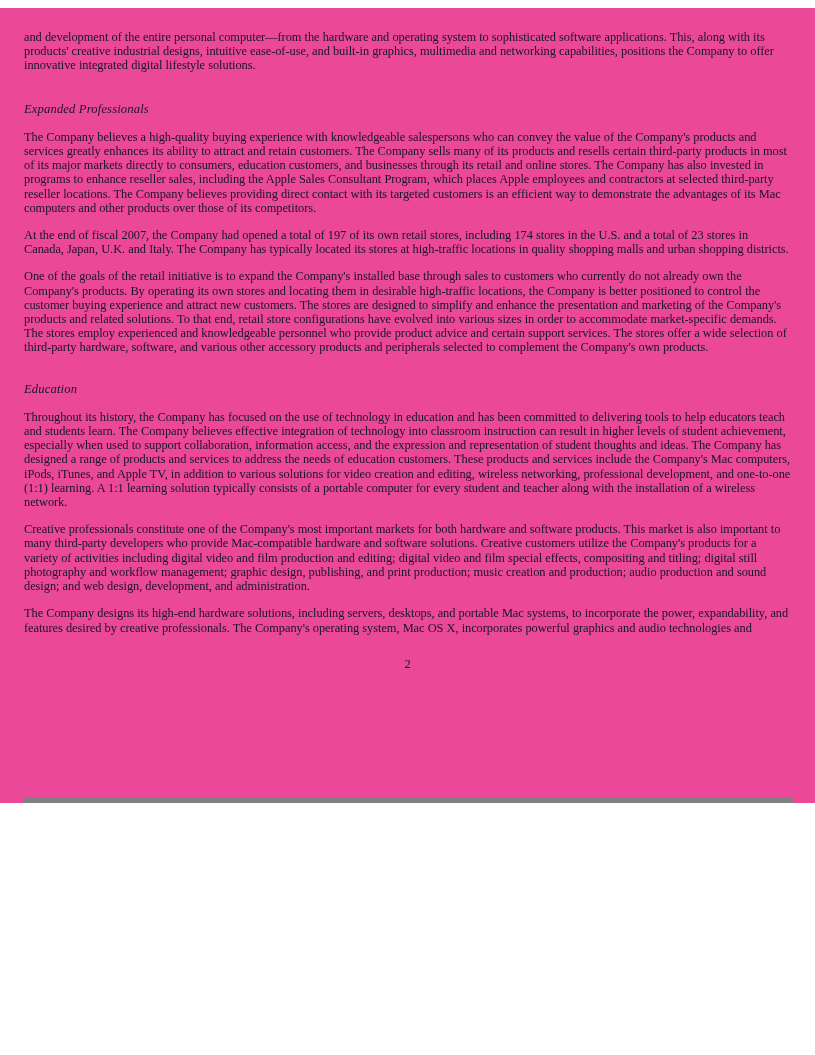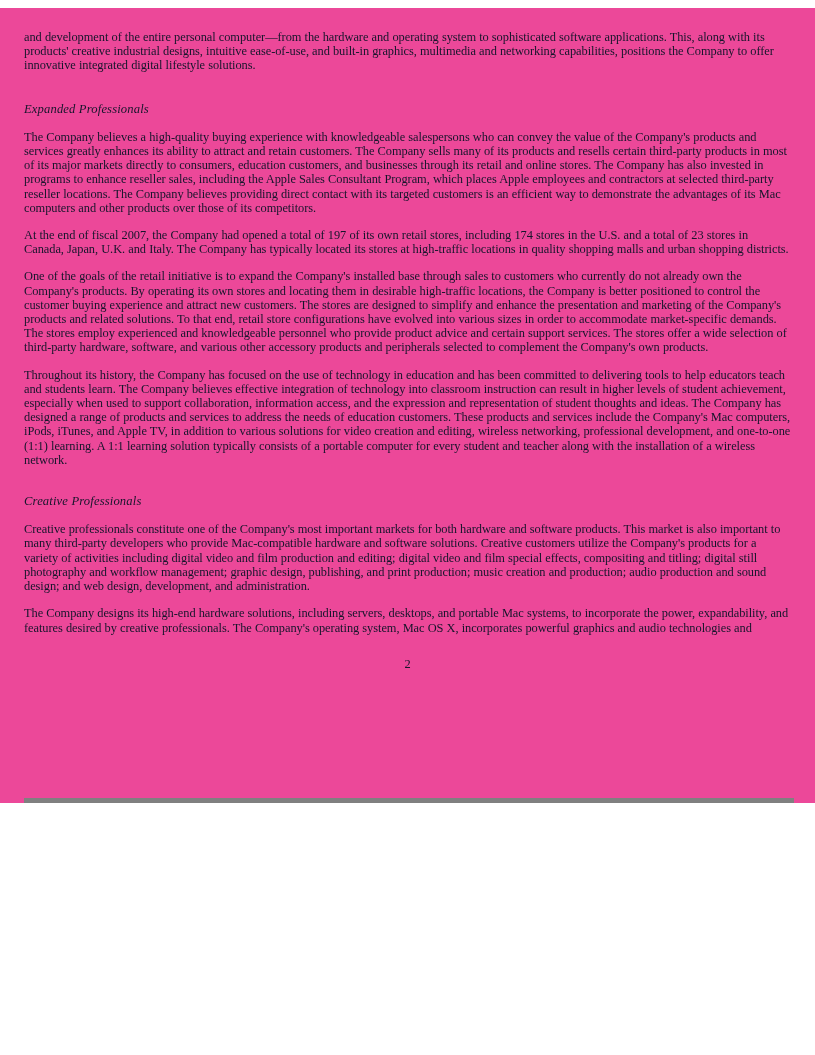--- a/index.html
+++ b/index.html
@@ -77,22 +77,22 @@
 <body style="color: rgb(21, 21, 43);">
 
 <div class="page">
   <div class="content">
     <div id="blocks">
         <div class="para">and development of the entire personal computer—from the hardware and operating system to sophisticated software applications. This, along with its products' creative industrial designs, intuitive ease-of-use, and built-in graphics, multimedia and networking capabilities, positions the Company to offer innovative integrated digital lifestyle solutions.</div>
         <div class="heading first">Expanded Professionals</div>
         <div class="para">The Company believes a high-quality buying experience with knowledgeable salespersons who can convey the value of the Company's products and services greatly enhances its ability to attract and retain customers. The Company sells many of its products and resells certain third-party products in most of its major markets directly to consumers, education customers, and businesses through its retail and online stores. The Company has also invested in programs to enhance reseller sales, including the Apple Sales Consultant Program, which places Apple employees and contractors at selected third-party reseller locations. The Company believes providing direct contact with its targeted customers is an efficient way to demonstrate the advantages of its Mac computers and other products over those of its competitors.</div>
         <div class="para">At the end of fiscal 2007, the Company had opened a total of 197 of its own retail stores, including 174 stores in the U.S. and a total of 23 stores in Canada, Japan, U.K. and Italy. The Company has typically located its stores at high-traffic locations in quality shopping malls and urban shopping districts.</div>
         <div class="para">One of the goals of the retail initiative is to expand the Company's installed base through sales to customers who currently do not already own the Company's products. By operating its own stores and locating them in desirable high-traffic locations, the Company is better positioned to control the customer buying experience and attract new customers. The stores are designed to simplify and enhance the presentation and marketing of the Company's products and related solutions. To that end, retail store configurations have evolved into various sizes in order to accommodate market-specific demands. The stores employ experienced and knowledgeable personnel who provide product advice and certain support services. The stores offer a wide selection of third-party hardware, software, and various other accessory products and peripherals selected to complement the Company's own products.</div>
+        <div class="heading">Education</div>
         <div class="para">Throughout its history, the Company has focused on the use of technology in education and has been committed to delivering tools to help educators teach and students learn. The Company believes effective integration of technology into classroom instruction can result in higher levels of student achievement, especially when used to support collaboration, information access, and the expression and representation of student thoughts and ideas. The Company has designed a range of products and services to address the needs of education customers. These products and services include the Company's Mac computers, iPods, iTunes, and Apple TV, in addition to various solutions for video creation and editing, wireless networking, professional development, and one-to-one (1:1) learning. A 1:1 learning solution typically consists of a portable computer for every student and teacher along with the installation of a wireless network.</div>
-        <div class="heading">Creative Professionals</div>
         <div class="para">Creative professionals constitute one of the Company's most important markets for both hardware and software products. This market is also important to many third-party developers who provide Mac-compatible hardware and software solutions. Creative customers utilize the Company's products for a variety of activities including digital video and film production and editing; digital video and film special effects, compositing and titling; digital still photography and workflow management; graphic design, publishing, and print production; music creation and production; audio production and sound design; and web design, development, and administration.</div>
         <div class="para">The Company designs its high-end hardware solutions, including servers, desktops, and portable Mac systems, to incorporate the power, expandability, and features desired by creative professionals. The Company's operating system, Mac OS X, incorporates powerful graphics and audio technologies and</div>
       </div>
     <div class="pagenum">2</div>
   </div>
   <div class="divider" style="background: rgb(128, 128, 128);"></div>
   <div class="below-fold"></div>
 </div>
 
 </body></html>

